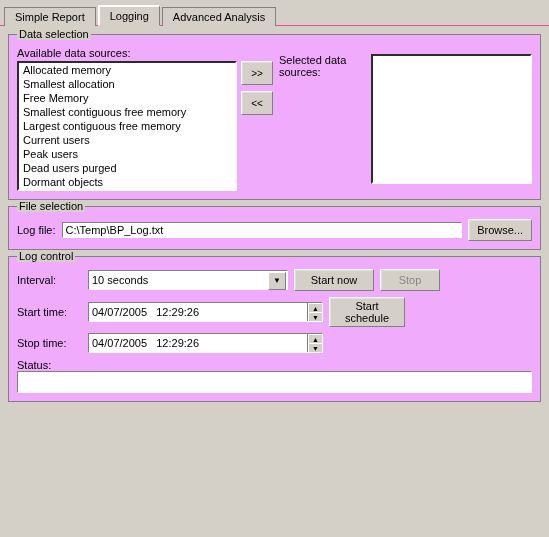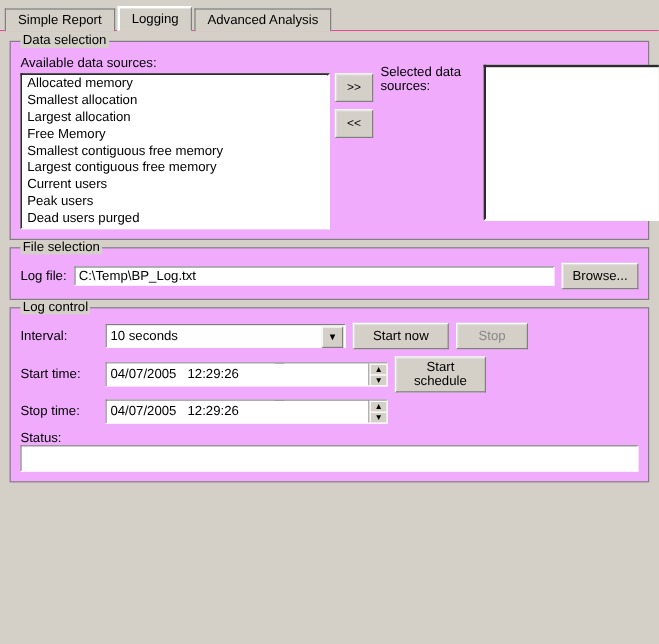--- a/index.html
+++ b/index.html
@@ -83,21 +83,21 @@
     .sources-row {
       display: flex;
       align-items: center;
       gap: 6px;
     }
 
     .listbox {
       background: white;
       border: 2px inset #808080;
       border-color: #808080 #ffffff #ffffff #808080;
-      width: 258px;
+      width: 220px;
       height: 130px;
       overflow-y: auto;
       overflow-x: hidden;
       font-size: 11px;
     }
 
     .listbox-item {
       padding: 1px 4px;
       cursor: default;
       white-space: nowrap;
@@ -295,21 +295,20 @@
   <div class="group-box">
     <span class="group-label">Data selection</span>
     <div class="data-selection-inner">
       <div class="sources-row">
         <div style="display:flex;flex-direction:column;">
           <span class="avail-label">Available data sources:</span>
           <div style="display:flex;gap:4px;">
             <div class="listbox" id="available-list">
                 <div class="listbox-item">Allocated memory</div>
                 <div class="listbox-item">Smallest allocation</div>
-                <div class="listbox-item">Largest allocation</div>
                 <div class="listbox-item">Free Memory</div>
                 <div class="listbox-item">Smallest contiguous free memory</div>
                 <div class="listbox-item">Largest contiguous free memory</div>
                 <div class="listbox-item">Current users</div>
                 <div class="listbox-item">Peak users</div>
                 <div class="listbox-item">Dead users purged</div>
                 <div class="listbox-item">Dormant objects</div>
               </div>
             <div class="arrow-buttons">
               <button class="win-btn arrow-btn">&gt;&gt;</button>

